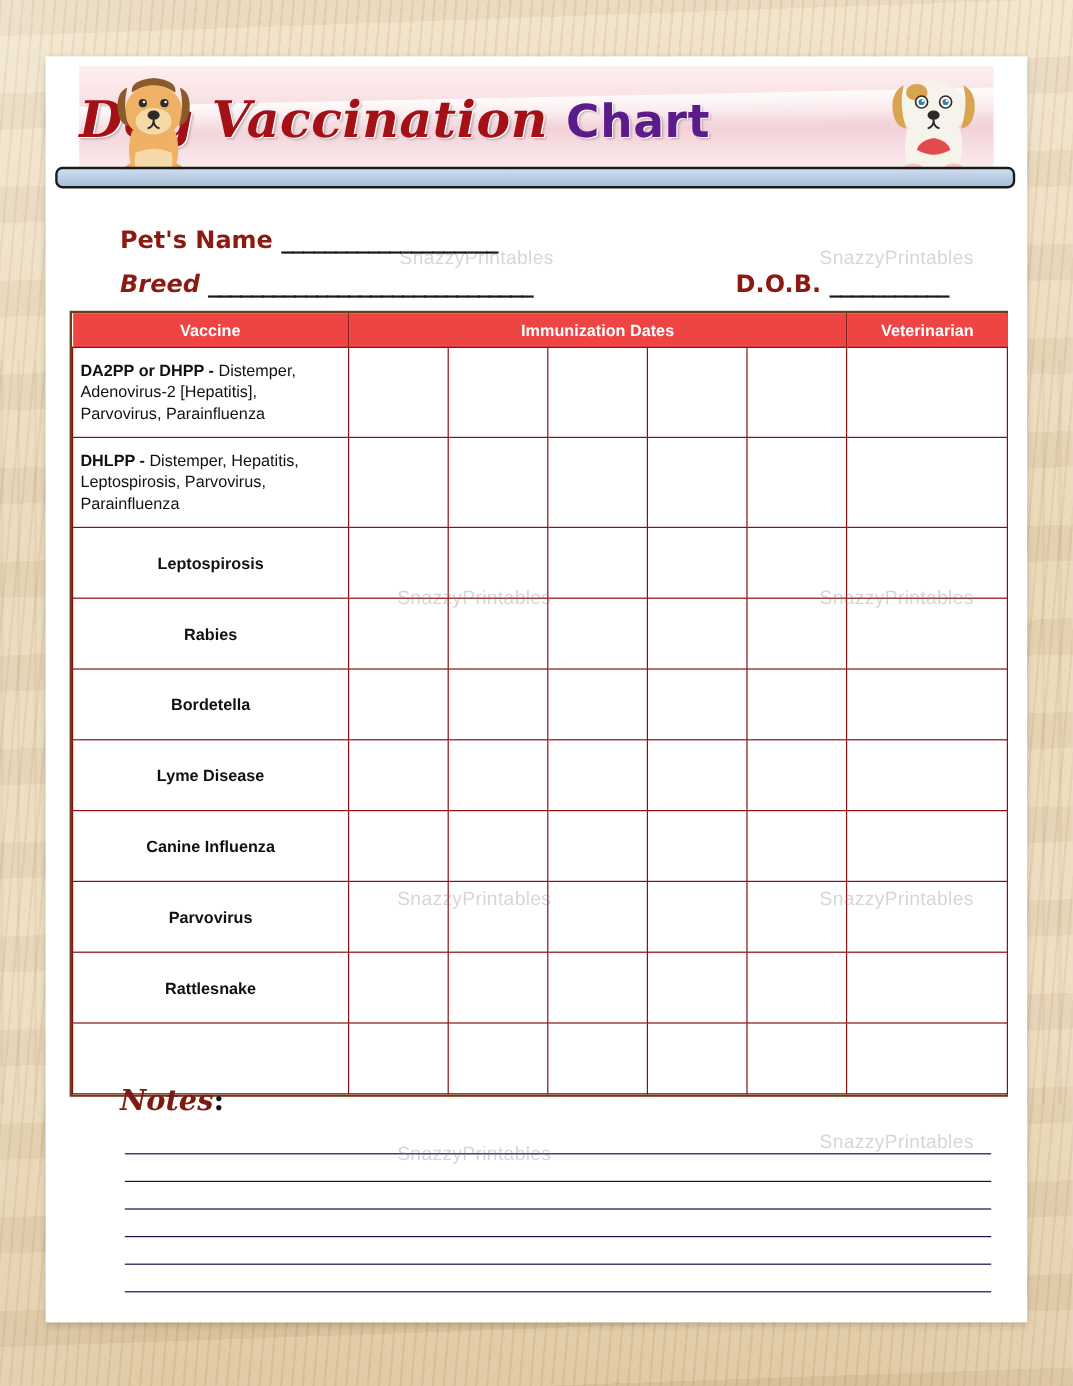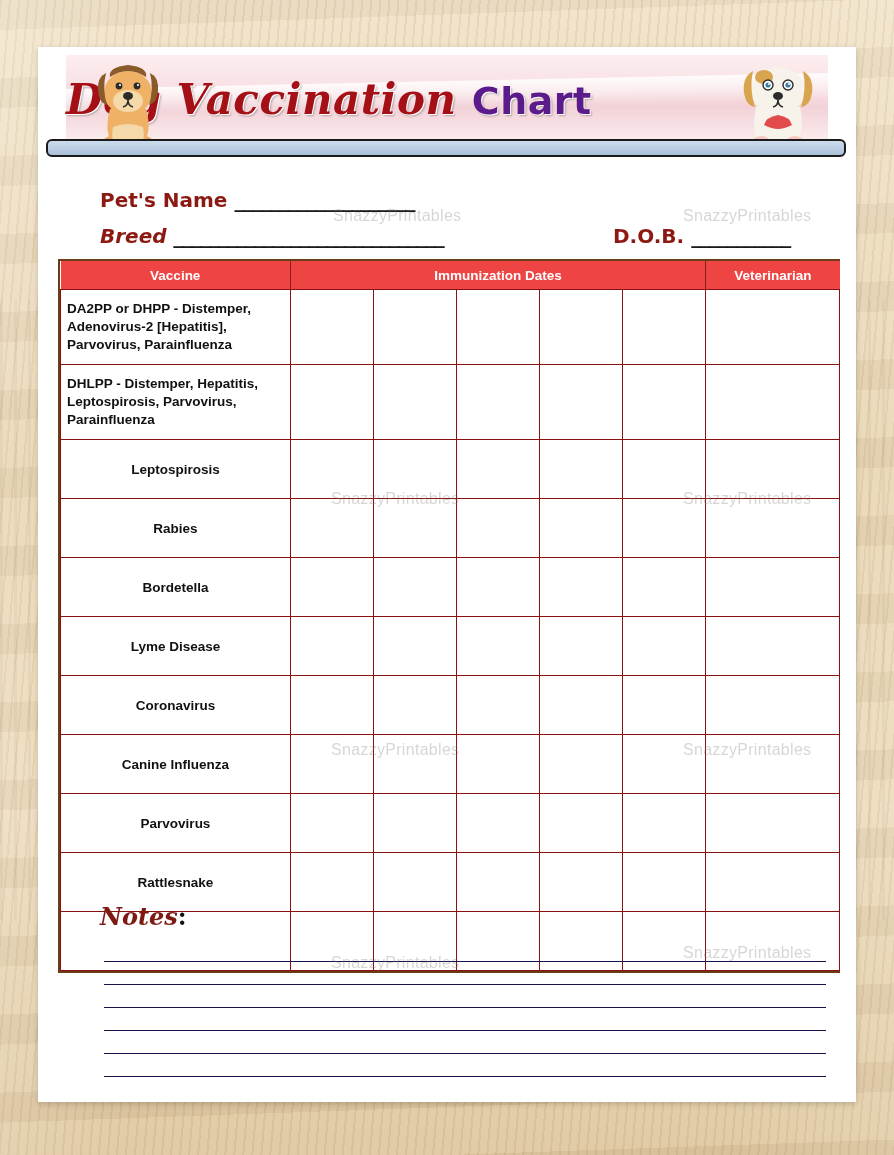--- a/index.html
+++ b/index.html
@@ -171,21 +171,21 @@
     padding: 4px 6px;
     font-weight: bold;
     color: #111;
     vertical-align: middle;
   }
   tbody td.vax.leftal {
     text-align: left;
     line-height: 1.35;
   }
   tbody td.vax .sub {
-    font-weight: bold;
+    font-weight: normal;
   }
   tbody tr.tall td { height: 66px; }
   .col-vax { width: 230px; }
   .col-date { width: 83px; }
   .col-vet { width: 134px; }
 
   
   .notes {
     position: absolute;
     left: 20px;
@@ -369,29 +369,20 @@
         <tr>
           <td class="vax">Lyme Disease</td>
           <td></td>
           <td></td>
           <td></td>
           <td></td>
           <td></td>
           <td></td>
         </tr>
         <tr>
-          <td class="vax">Coronavirus</td>
-          <td></td>
-          <td></td>
-          <td></td>
-          <td></td>
-          <td></td>
-          <td></td>
-        </tr>
-        <tr>
           <td class="vax">Canine Influenza</td>
           <td></td>
           <td></td>
           <td></td>
           <td></td>
           <td></td>
           <td></td>
         </tr>
         <tr>
           <td class="vax">Parvovirus</td>

